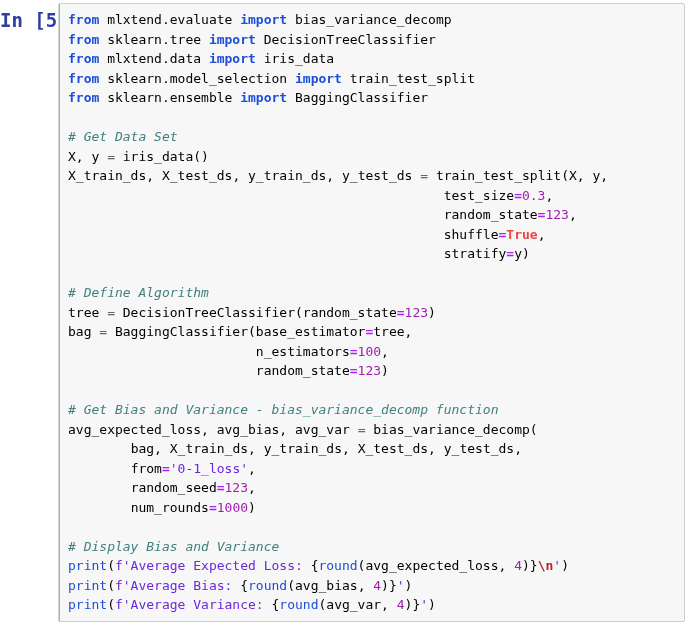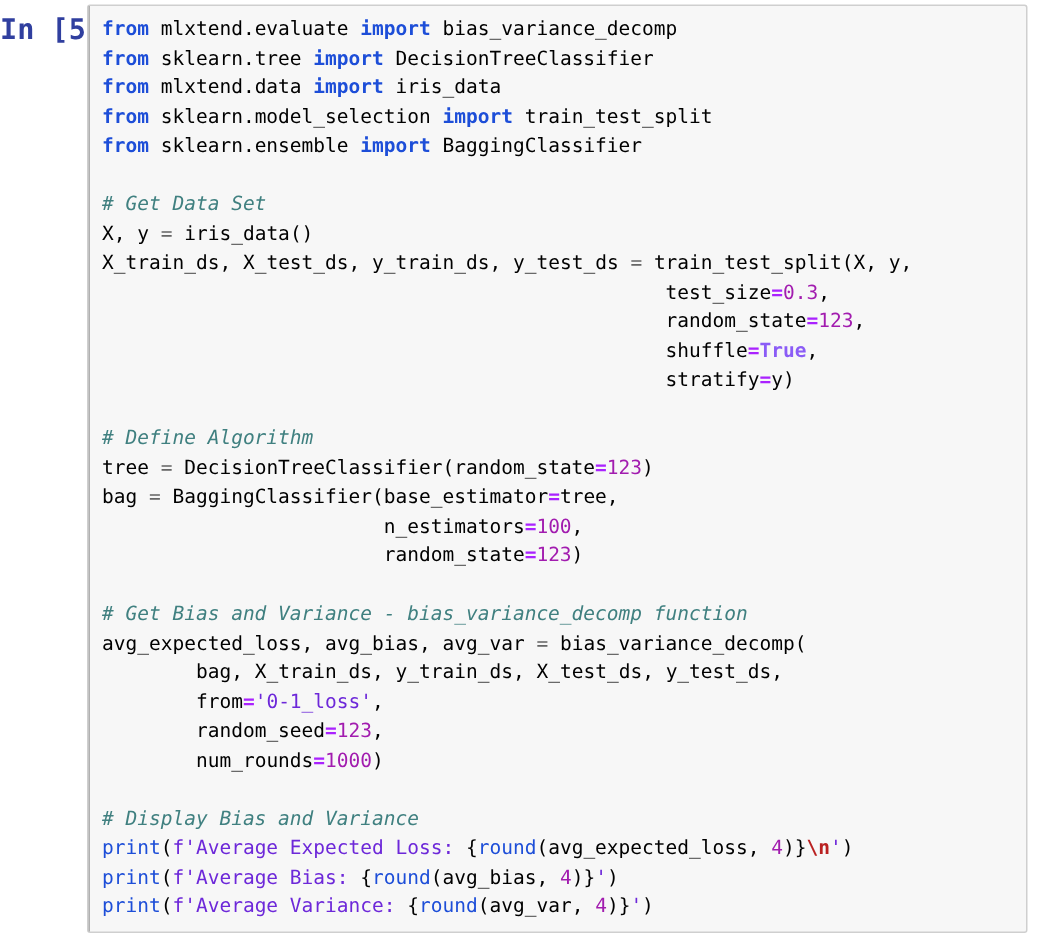--- a/index.html
+++ b/index.html
@@ -66,21 +66,21 @@
     align-items: flex-start;
     padding-top: 10px;
   }
   .output-prompt {
     width: 58px;
     flex: 0 0 58px;
   }
 
   
   .k  { color: #1d4ed8; font-weight: bold; }   
-  .kc { color: #8b5cf6; font-weight: bold; }   
+  .kc { color: #ef4444; font-weight: bold; }   
   .c  { color: #408080; font-style: italic; }  
   .s  { color: #6d28d9; }                      
   .si { color: #ba2121; font-weight: bold; }   
   .m  { color: #a21caf; }                      
   .nb { color: #1d4ed8; }                      
   .o  { color: #666666; }                      
   .ow { color: #aa22ff; font-weight: bold; }   
   .p  { color: #000000; }                      
   .n  { color: #000000; }                      
 </style>

